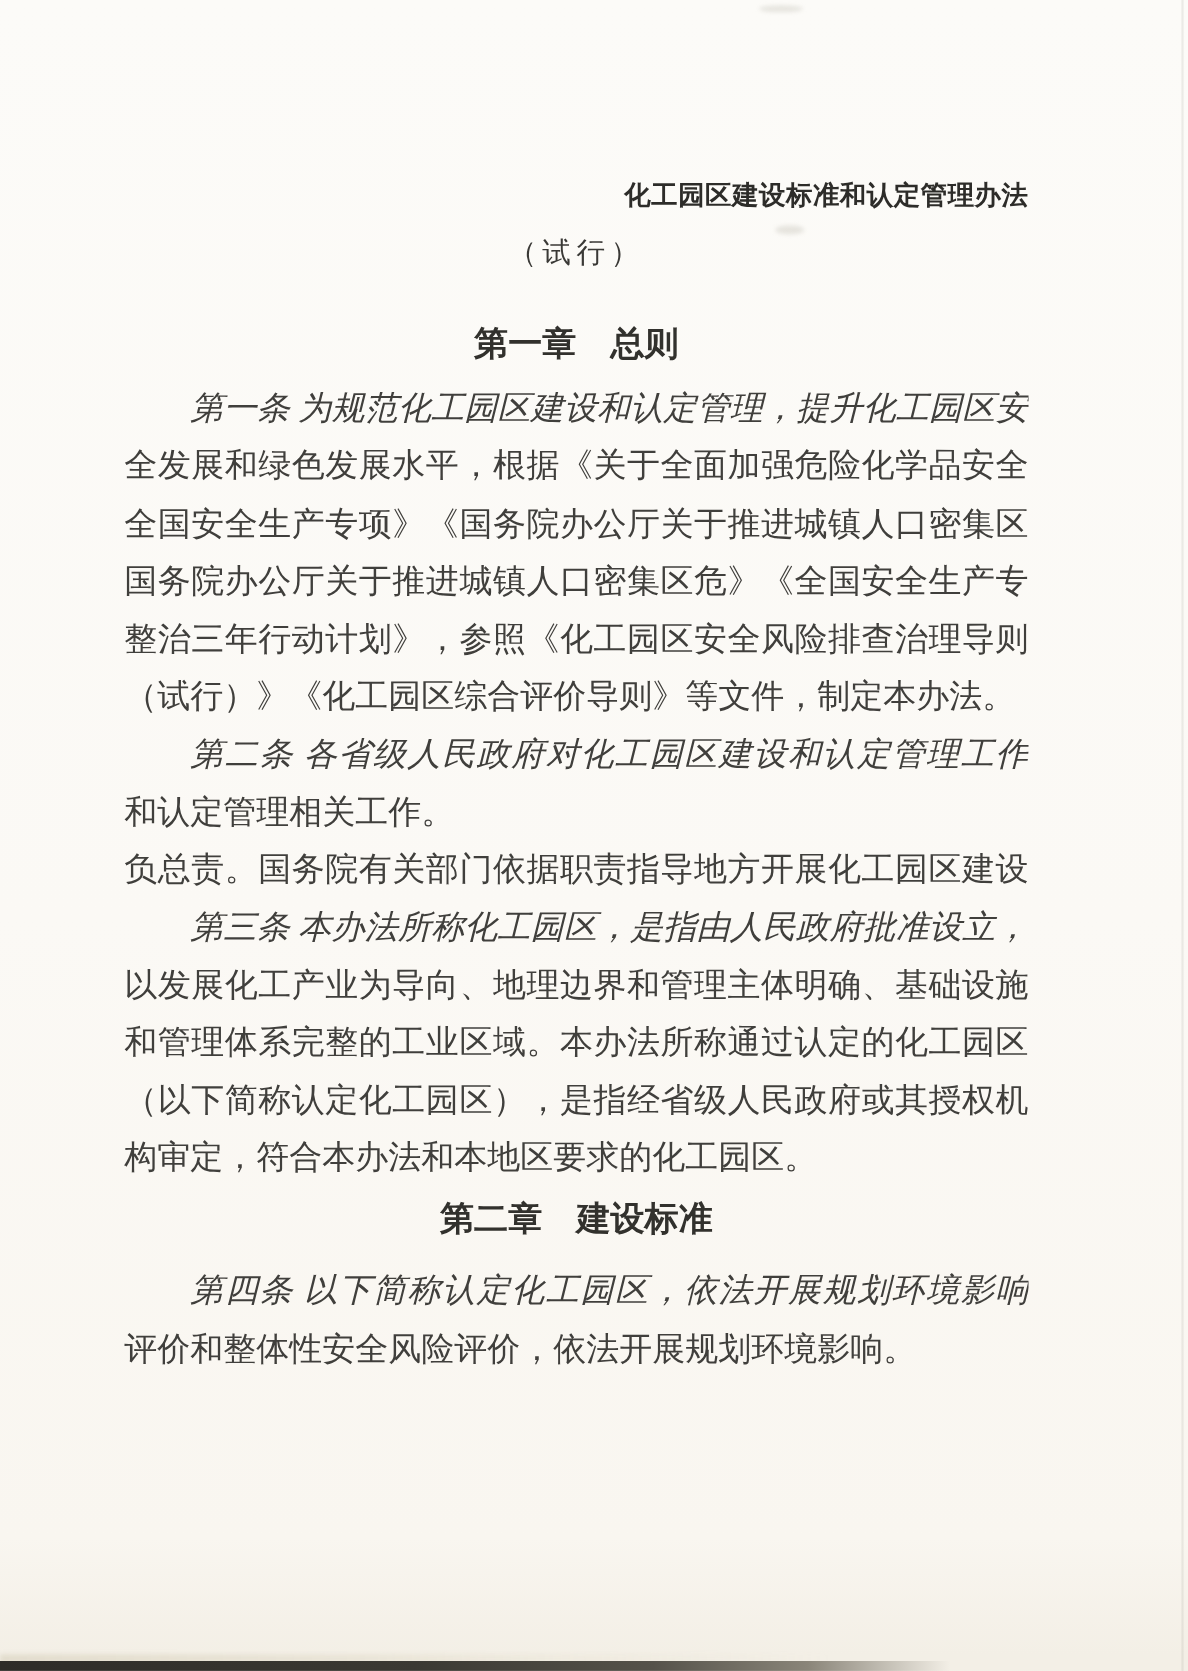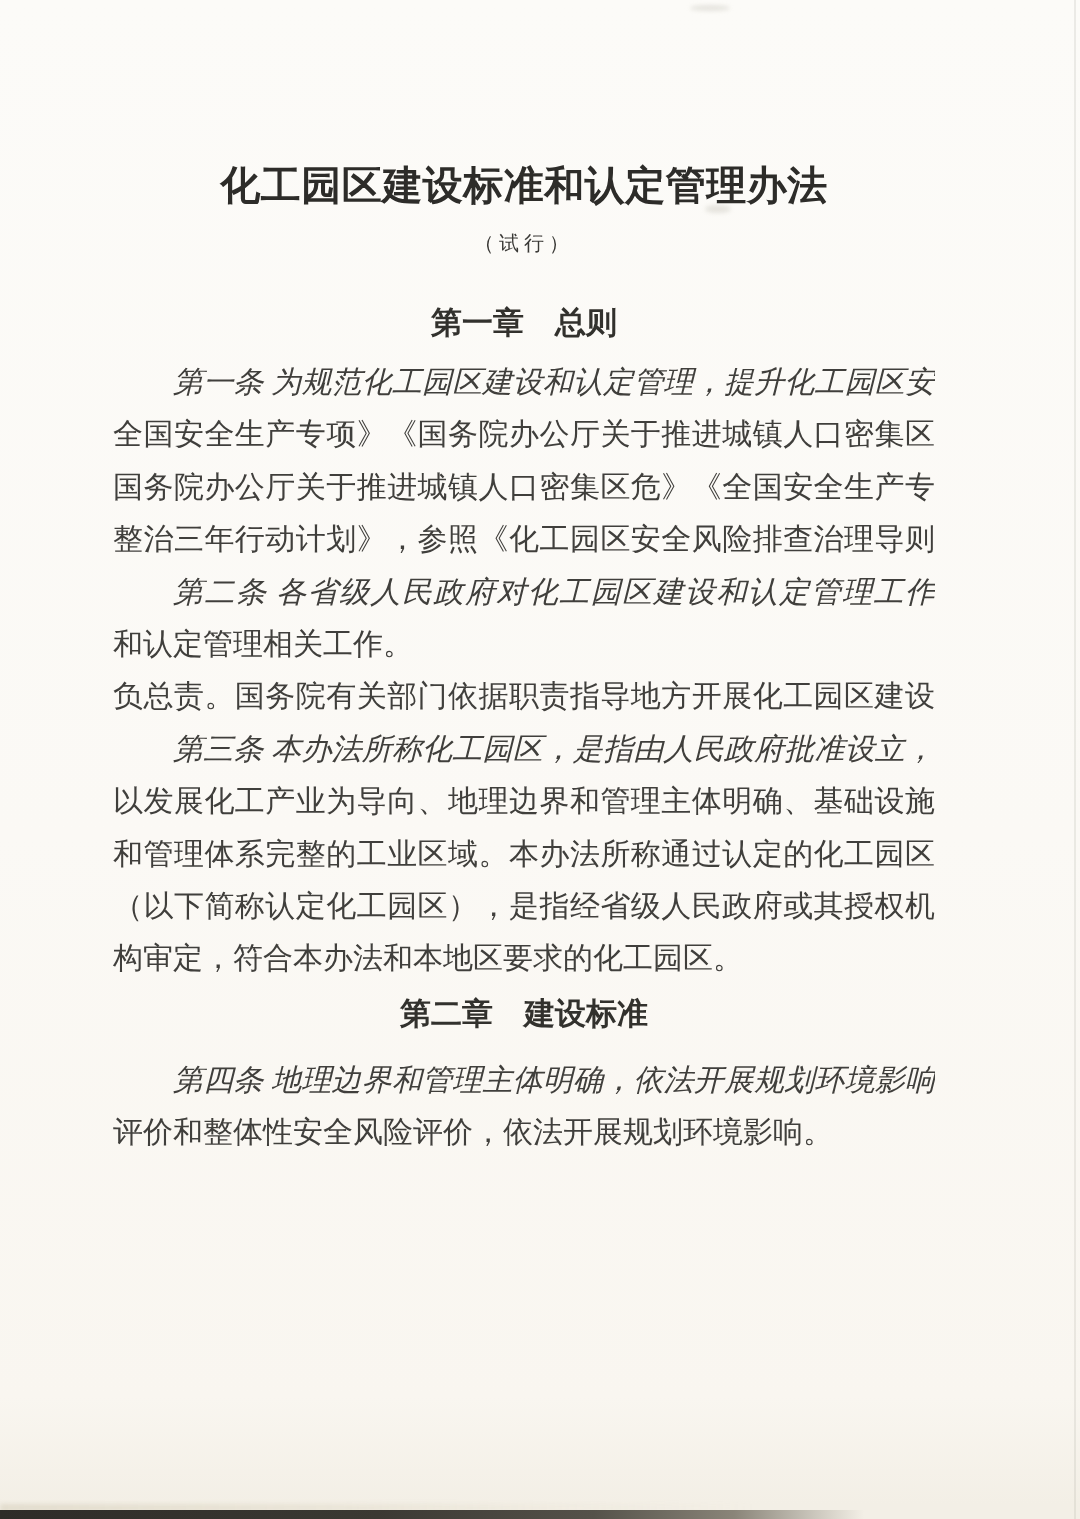--- a/index.html
+++ b/index.html
@@ -11,27 +11,27 @@
   .page{
     position:relative;width:1080px;height:1519px;
     background:linear-gradient(180deg,#fcfbf8 0%,#fbf9f5 55%,#f9f6f0 92%,#f3efe6 99%);
     color:#3c3b38;
   }
   .content{
     position:absolute;left:113px;top:0;width:822px;
   }
   .doc-title{
     margin:166px 0 0 0;
-    font-size:40px;line-height:1;font-weight:bold;
+    font-size:24px;line-height:1;font-weight:bold;
     letter-spacing:0.5px;
-    text-align:center;color:#2d2c29;
+    text-align:right;color:#2d2c29;
   }
   .doc-subtitle{
     margin:27px 0 0 0;
-    font-size:20px;line-height:1;
+    font-size:26px;line-height:1;
     letter-spacing:5px;
     text-align:center;color:#3a3936;
   }
   .doc-body{margin-top:54px;}
   .chapter-heading{
     font-size:31px;line-height:31px;font-weight:bold;
     text-align:center;color:#32312d;
     margin:0 0 18px 0;
   }
   .chapter-heading.second{
@@ -81,33 +81,35 @@
 <div class="page">
   <div class="scan-speck speck-a"></div>
   <div class="scan-speck speck-b"></div>
 
   <div class="content">
     <h1 class="doc-title">化工园区建设标准和认定管理办法</h1>
     <div class="doc-subtitle">（试行）</div>
     <div class="doc-body" id="doc-body">
         <div class="chapter-heading">第一章　总则</div>
         <div class="line indent fill">第一条 为规范化工园区建设和认定管理，提升化工园区安</div>
+        <div class="line fill">全发展和绿色发展水平，根据《关于全面加强危险化学品安全</div>
         <div class="line fill">全国安全生产专项》《国务院办公厅关于推进城镇人口密集区危</div>
         <div class="line fill">国务院办公厅关于推进城镇人口密集区危》《全国安全生产专项</div>
         <div class="line fill">整治三年行动计划》，参照《化工园区安全风险排查治理导则</div>
+        <div class="line">（试行）》《化工园区综合评价导则》等文件，制定本办法。</div>
         <div class="line indent fill">第二条 各省级人民政府对化工园区建设和认定管理工作</div>
         <div class="line">和认定管理相关工作。</div>
         <div class="line fill">负总责。国务院有关部门依据职责指导地方开展化工园区建设</div>
         <div class="line indent fill">第三条 本办法所称化工园区，是指由人民政府批准设立，</div>
         <div class="line fill">以发展化工产业为导向、地理边界和管理主体明确、基础设施</div>
         <div class="line fill">和管理体系完整的工业区域。本办法所称通过认定的化工园区</div>
         <div class="line fill">（以下简称认定化工园区），是指经省级人民政府或其授权机</div>
         <div class="line">构审定，符合本办法和本地区要求的化工园区。</div>
         <div class="chapter-heading second">第二章　建设标准</div>
-        <div class="line indent fill">第四条 地理边界和管理主体明确，依法开展规划环境影响</div>
+        <div class="line indent fill">第四条 以下简称认定化工园区，依法开展规划环境影响</div>
         <div class="line">评价和整体性安全风险评价，依法开展规划环境影响。</div>
       </div>
   </div>
 
   <div class="scan-smudge"></div>
   <div class="scan-shadow-bottom"></div>
   <div class="scan-edge-right"></div>
 </div>
 
 </body></html>

